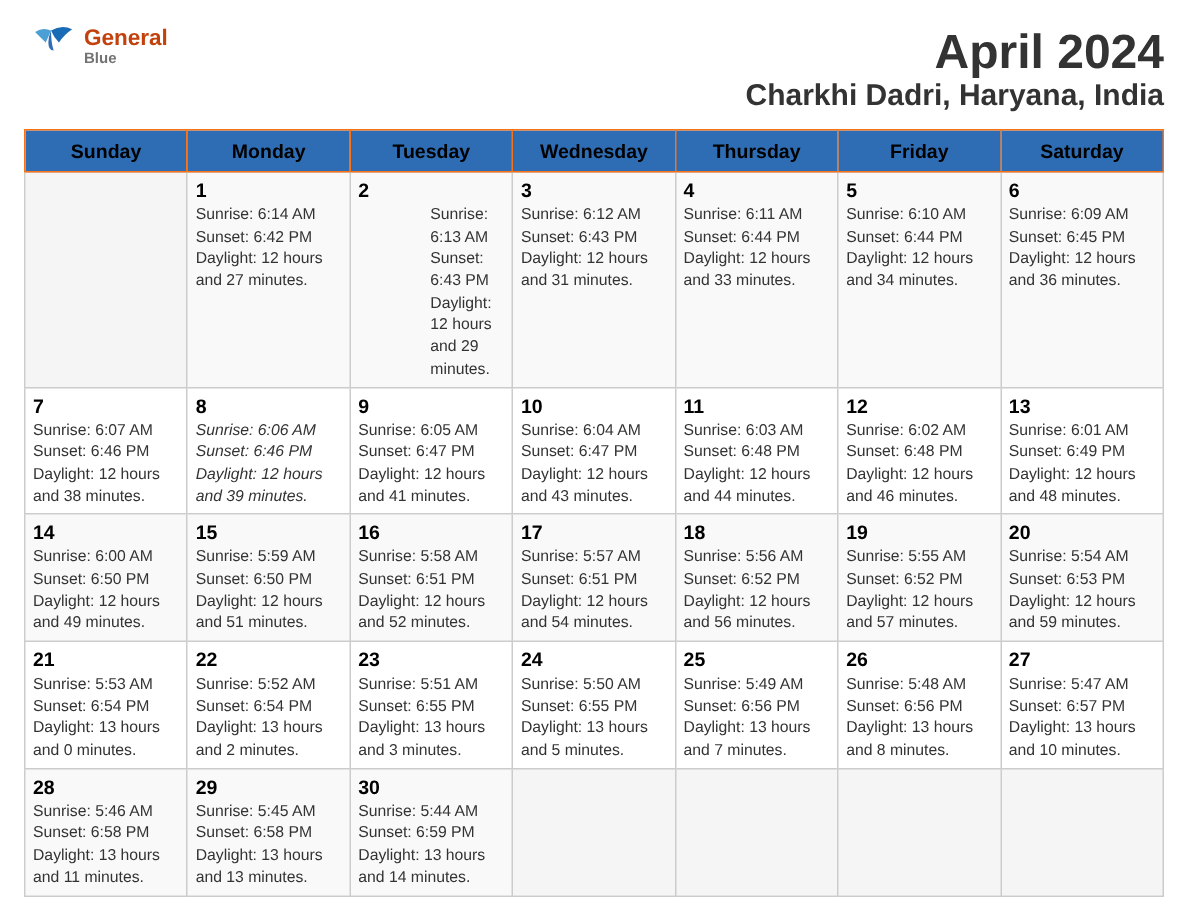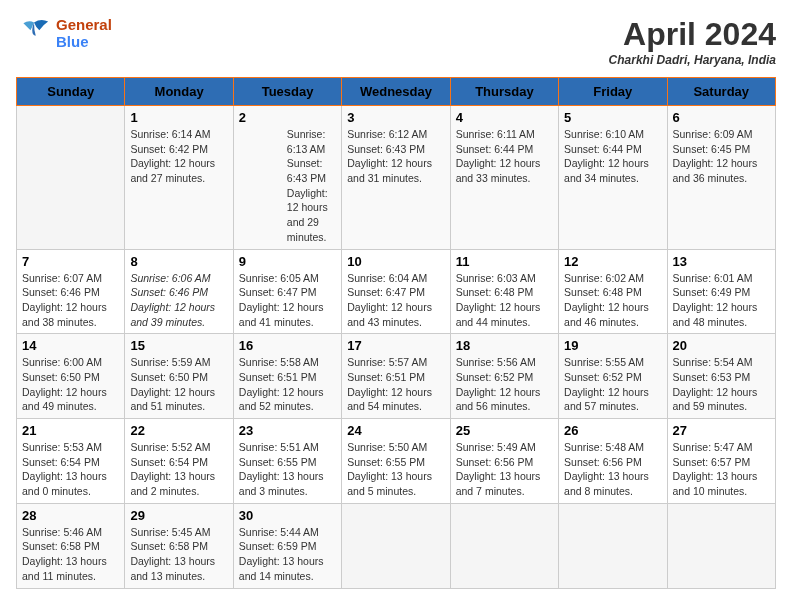--- a/index.html
+++ b/index.html
@@ -27,24 +27,23 @@
     }
     .title-block {
       text-align: right;
     }
     .month-title {
       font-size: 32px;
       font-weight: bold;
       color: #333;
     }
     .location {
-      font-size: 12px;
+      font-size: 20px;
       color: #333;
       font-weight: bold;
-      font-style: italic;
     }
     table {
       width: 100%;
       border-collapse: collapse;
       font-size: 11px;
     }
     thead tr th {
       background-color: #2e6db4;
       color: #000000;
       padding: 6px 4px;
@@ -84,21 +83,21 @@
 
 <div class="header">
   <div class="logo">
     <svg class="logo-bird" viewBox="0 0 40 34" xmlns="http://www.w3.org/2000/svg">
       <path d="M20 5 Q28 0 36 4 Q30 8 26 14 Q22 10 20 5Z" fill="#1a6bb5"></path>
       <path d="M20 5 Q14 2 8 6 Q12 10 16 14 Q18 10 20 5Z" fill="#4a9fd4"></path>
       <path d="M20 5 Q20 14 22 20 Q18 20 18 14 Q18 10 20 5Z" fill="#2e6db4"></path>
     </svg>
     <div>
       <div style="font-size:15px;font-weight:bold;color:#c2410c;">General</div>
-      <div style="font-size:15px;font-weight:bold;color:#3b82f6;">Blue</div>
+      <div style="font-size:10px;font-weight:bold;color:#737373;">Blue</div>
     </div>
   </div>
   <div class="title-block">
     <div class="month-title">April 2024</div>
     <div class="location">Charkhi Dadri, Haryana, India</div>
   </div>
 </div>
 
 <table>
   <thead>

